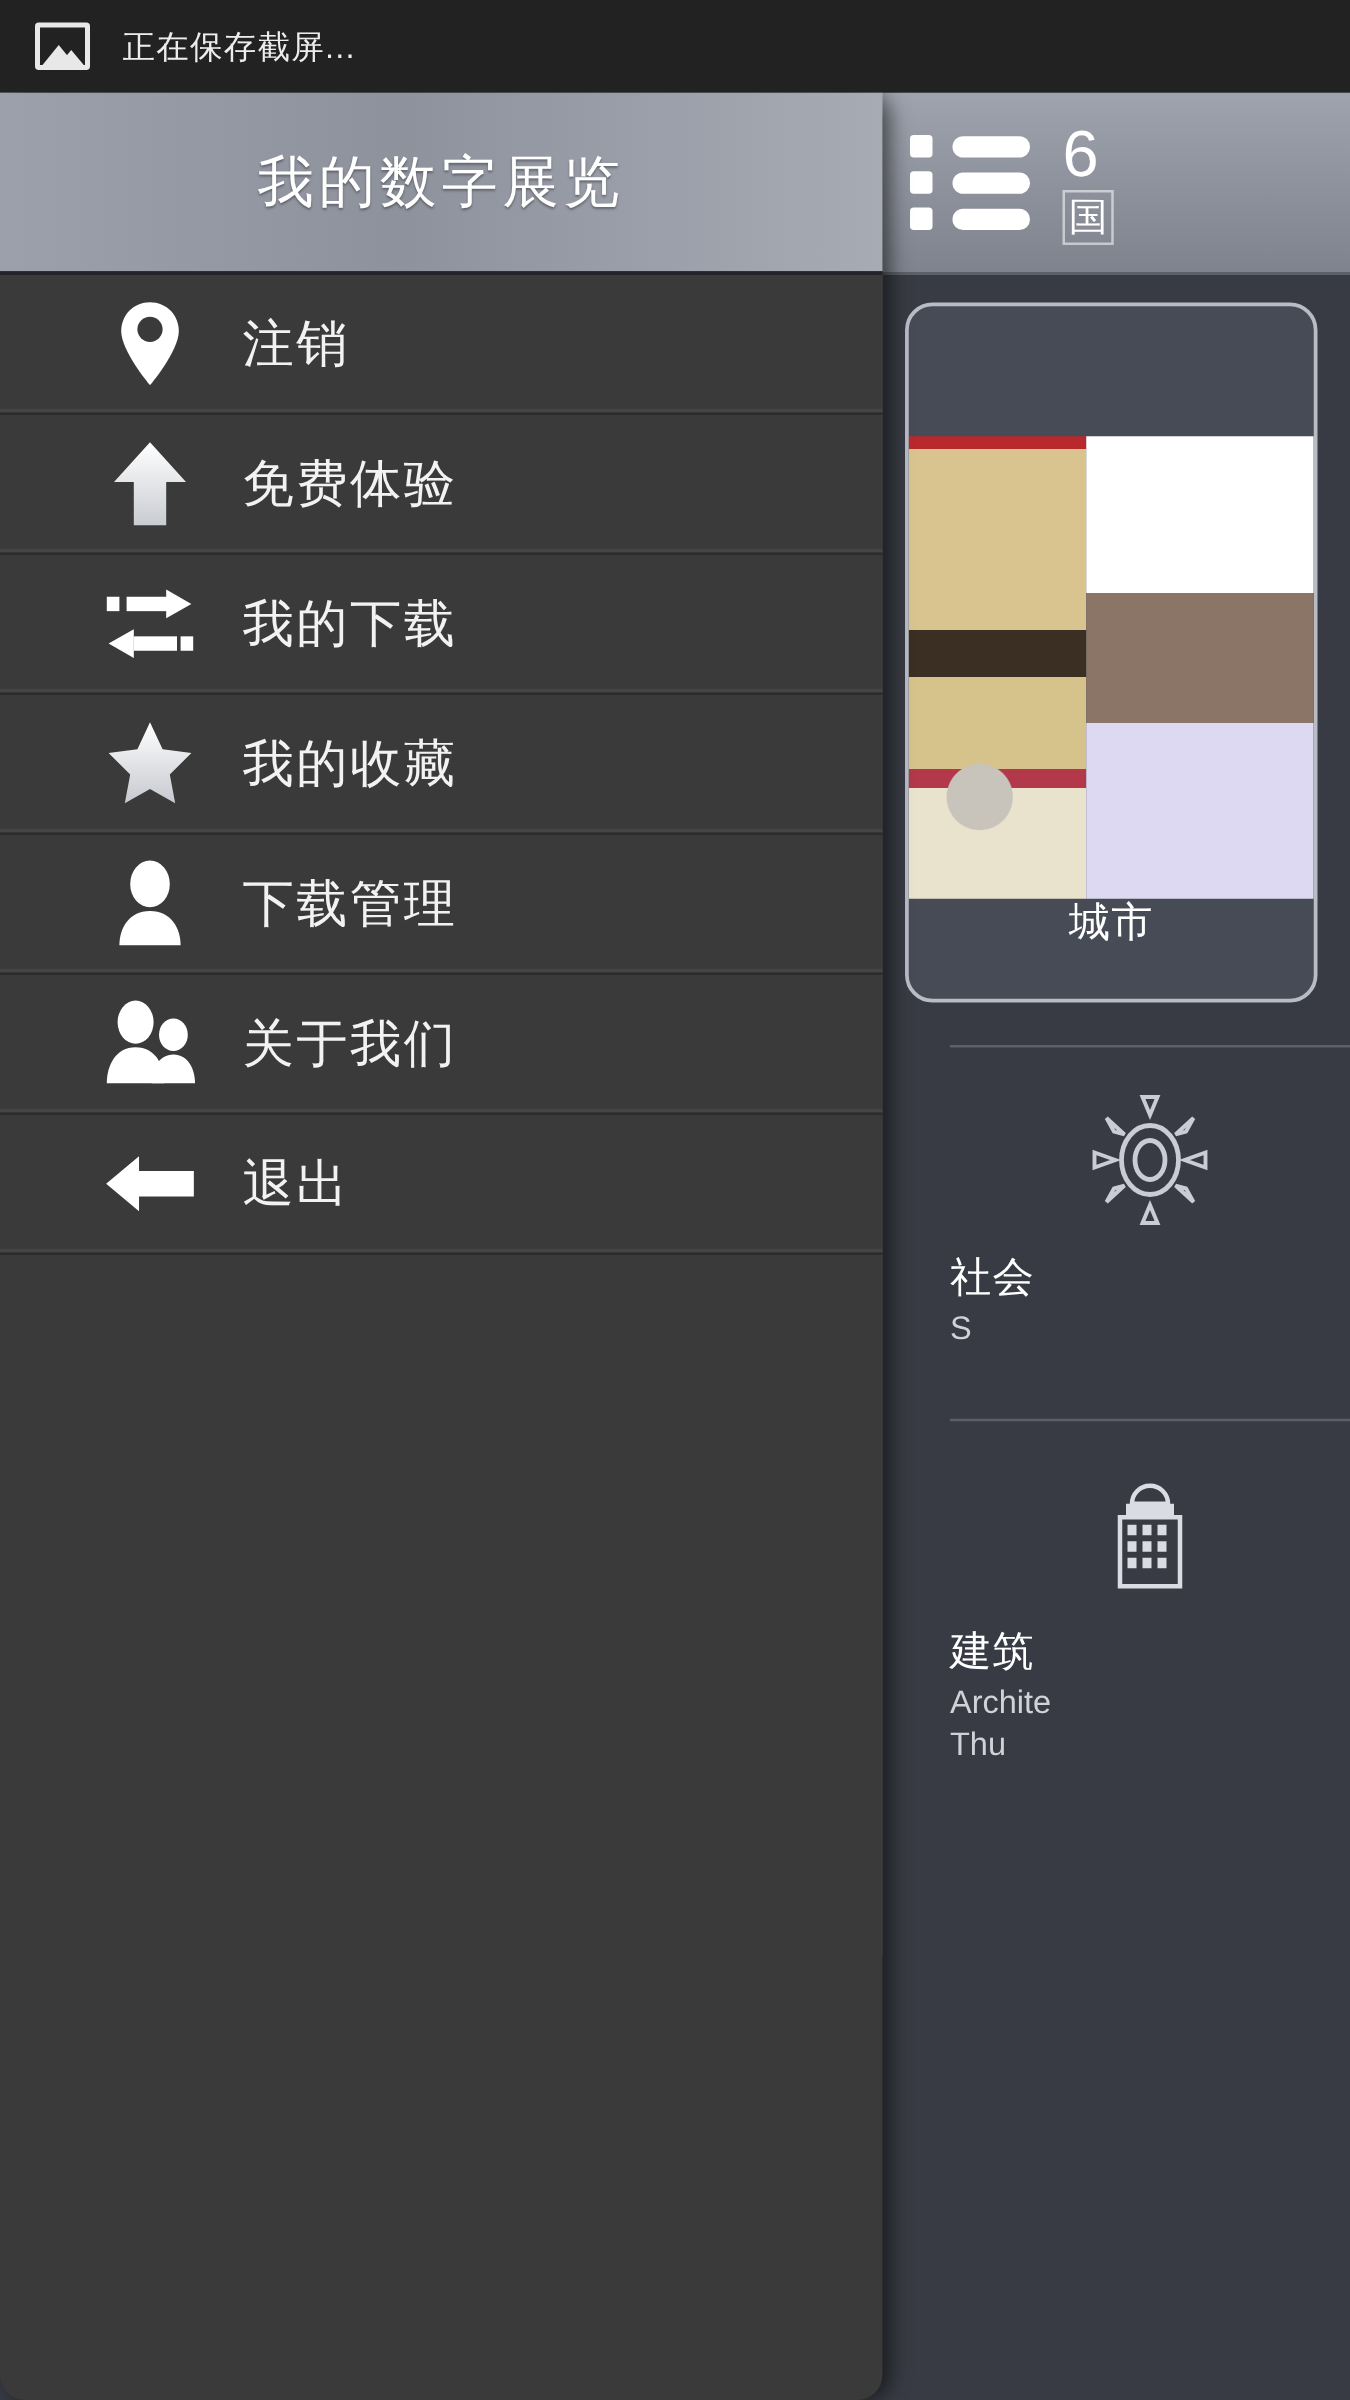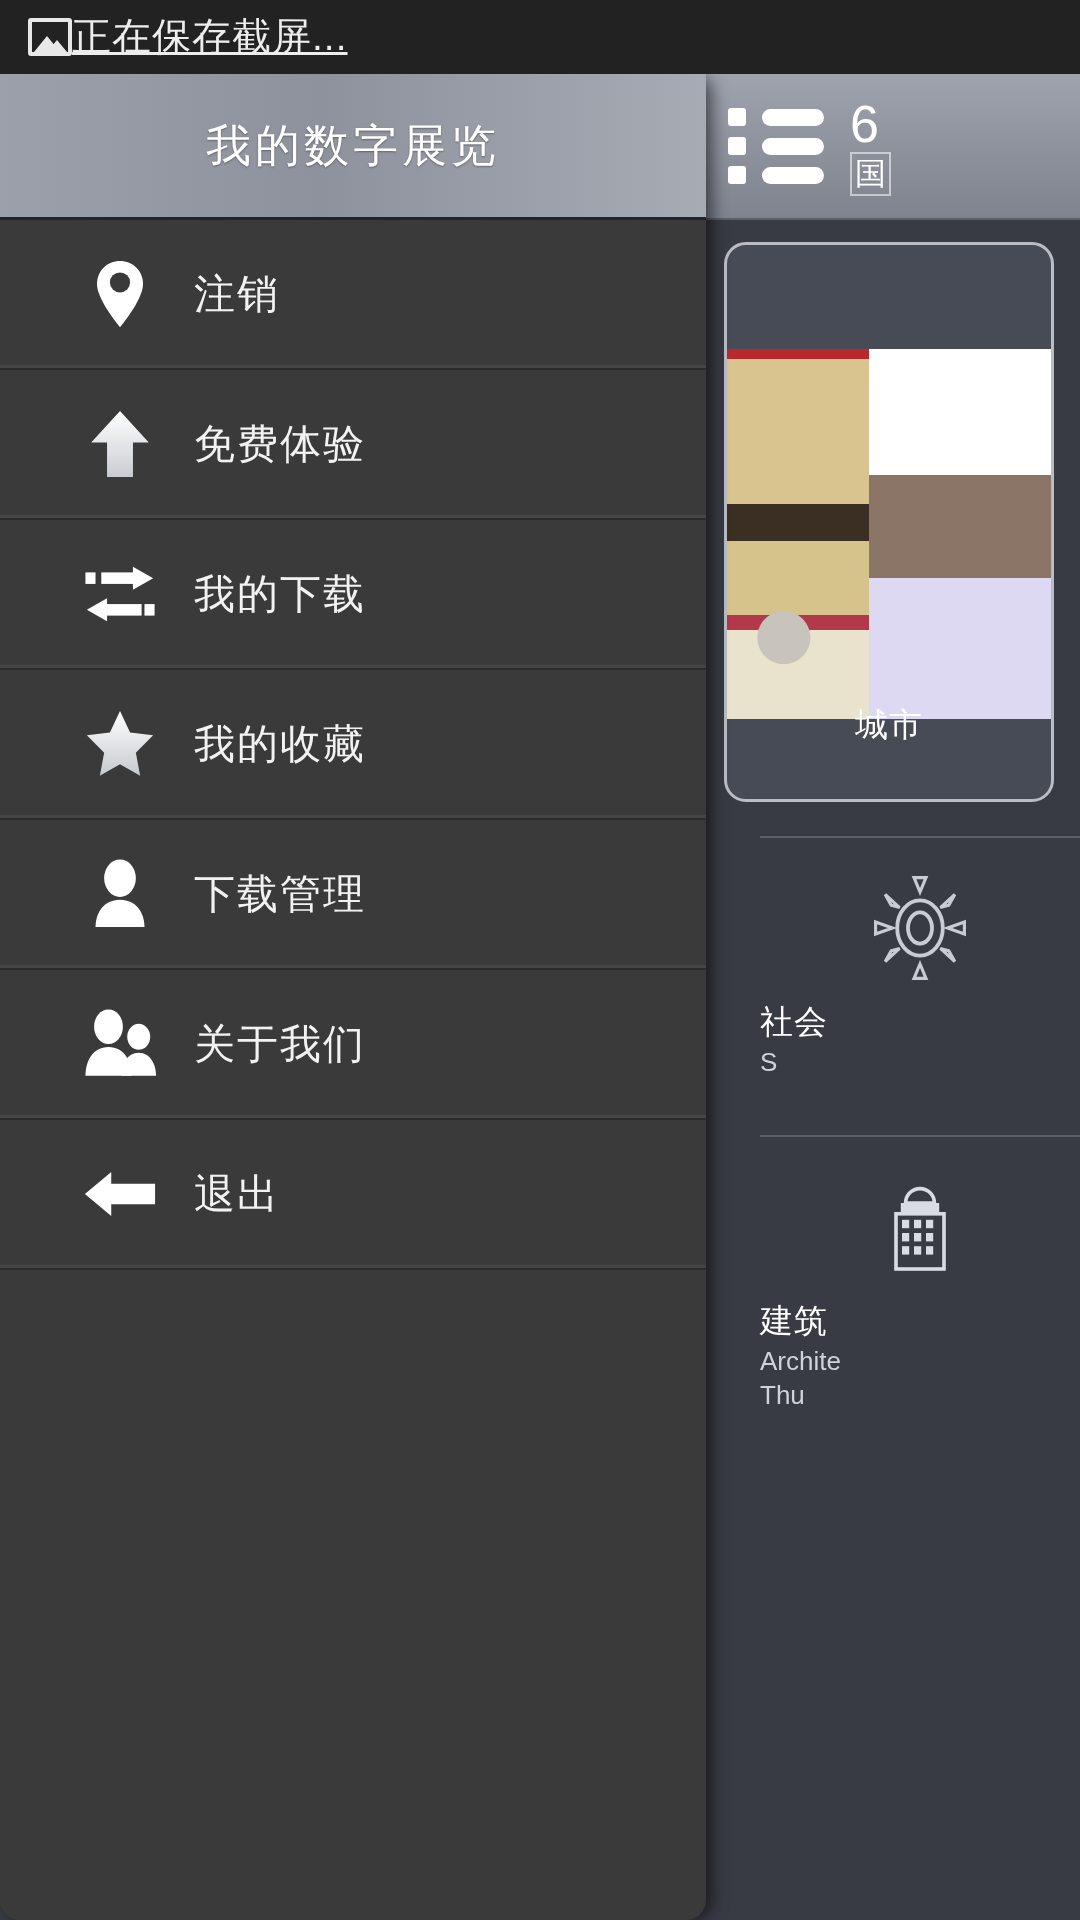--- a/index.html
+++ b/index.html
@@ -19,21 +19,21 @@
   }
   .sb-icon{ width:44px; height:38px; border:4px solid #e8e8e8; border-radius:3px; position:relative; overflow:hidden; flex:0 0 auto;}
   .sb-icon:before{
     content:""; position:absolute; bottom:0; left:2px; width:0; height:0;
     border-left:13px solid transparent; border-right:13px solid transparent; border-bottom:16px solid #e8e8e8;
   }
   .sb-icon:after{
     content:""; position:absolute; bottom:0; right:1px; width:0; height:0;
     border-left:10px solid transparent; border-right:10px solid transparent; border-bottom:12px solid #e8e8e8;
   }
-  .sb-text{ color:#ededed; font-size:39px; letter-spacing:1px; white-space:nowrap;text-decoration:underline;}
+  .sb-text{ color:#ededed; font-size:26px; margin-left:26px; letter-spacing:1px; white-space:nowrap;}
 
   
   .app-panel{
     position:absolute; top:74px; left:0; width:1080px; height:1846px; background:#383b44; z-index:5;
   }
   .app-actionbar{
     position:absolute; top:0; left:0; width:1080px; height:146px;
     background:linear-gradient(to bottom,#9ea3ad 0%,#8d919c 55%,#7e838e 100%);
     border-bottom:2px solid #5c6068;
     display:flex; align-items:center; padding-left:728px;
@@ -55,21 +55,21 @@
   }
   .fc-strip{ position:absolute; top:104px; left:0; right:0; height:370px; display:flex; }
   .fc-img-a{
     width:142px; height:100%;
     background:
       radial-gradient(circle at 40% 78%, #c8c4bc 0 26px, transparent 27px),
       linear-gradient(#b9282c 0 10px, #d9c48f 10px 42%, #3a2f22 42% 52%, #d6c28b 52% 72%, #b2384a 72% 76%, #e9e3cd 76% 100%);
   }
   .fc-img-b{ flex:1; height:100%; background:linear-gradient(180deg,#ffffff 0 34%, #8b7566 34% 62%, #ded9f2 62% 100%); }
   .fc-caption{
-    position:absolute; left:0; right:0; bottom:51px; text-align:center;
+    position:absolute; left:0; right:0; bottom:38px; text-align:center;
     color:#ffffff; font-size:33px; letter-spacing:1px;
   }
 
   .cat-sep{ margin:34px 0 0 760px; width:320px; height:2px; background:#5b5f6a; }
   .cat{ margin-left:760px; width:320px; padding:26px 0 22px 0; text-align:left; }
   .cat-icon{ height:128px; display:flex; align-items:center; justify-content:center; }
   .cat-cn{ color:#ffffff; font-size:33px; margin-top:8px; letter-spacing:1px; }
   .cat-en{ color:#cfd2d8; font-size:26px; line-height:34px; }
 
   
@@ -80,21 +80,21 @@
   .drawer-header{
     height:146px;
     background:linear-gradient(to right,#9ba0ab 0%,#8e929d 45%,#a7abb4 100%);
     border-bottom:3px solid #22242a;
     display:flex; align-items:center; justify-content:center;
   }
   .drawer-title{ color:#ffffff; font-size:45px; letter-spacing:4px; text-shadow:0 1px 2px rgba(0,0,0,.35); }
 
   .menu{ background:#3a3a3a; }
   .menu-item{
-    height:150px; display:flex; align-items:center;
+    height:112px; display:flex; align-items:center;
     border-bottom:2px solid #2c2c2c; box-shadow:inset 0 -3px 0 #454545;
     background:#3a3a3a; padding-left:72px;
   }
   .mi-icon{ width:96px; display:flex; align-items:center; justify-content:center; flex:0 0 auto; }
   .mi-label{ color:#f2f2f2; font-size:41px; letter-spacing:2px; margin-left:26px; white-space:nowrap; }
   .menu-rest{ background:#3a3a3a; height:560px; }
 </style>
 </head>
 <body>
 

